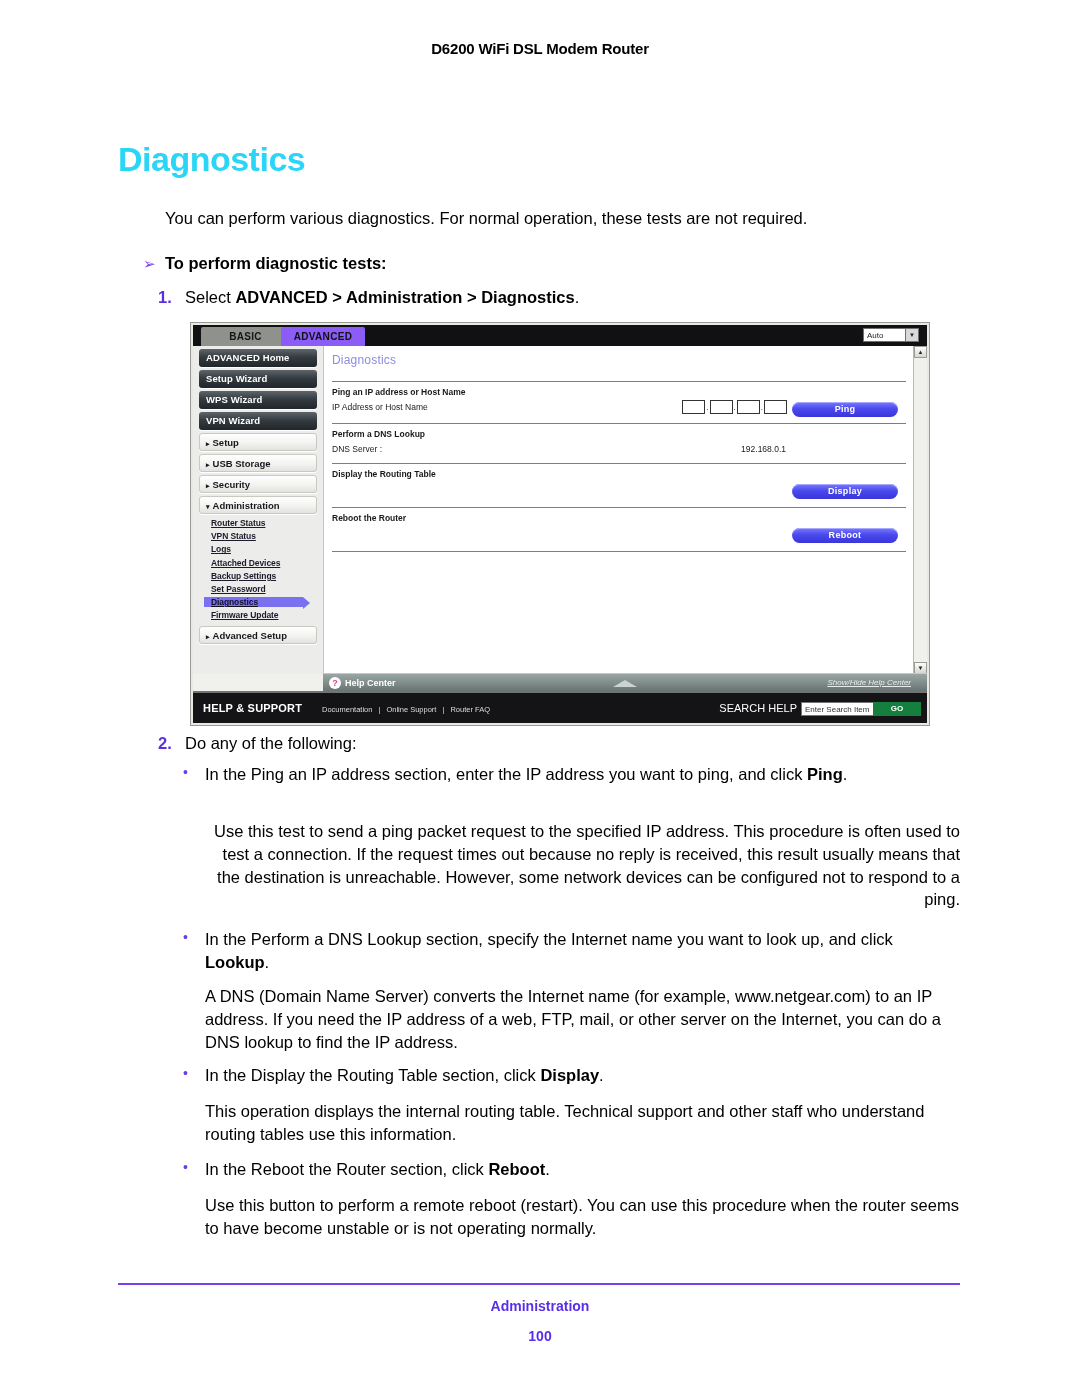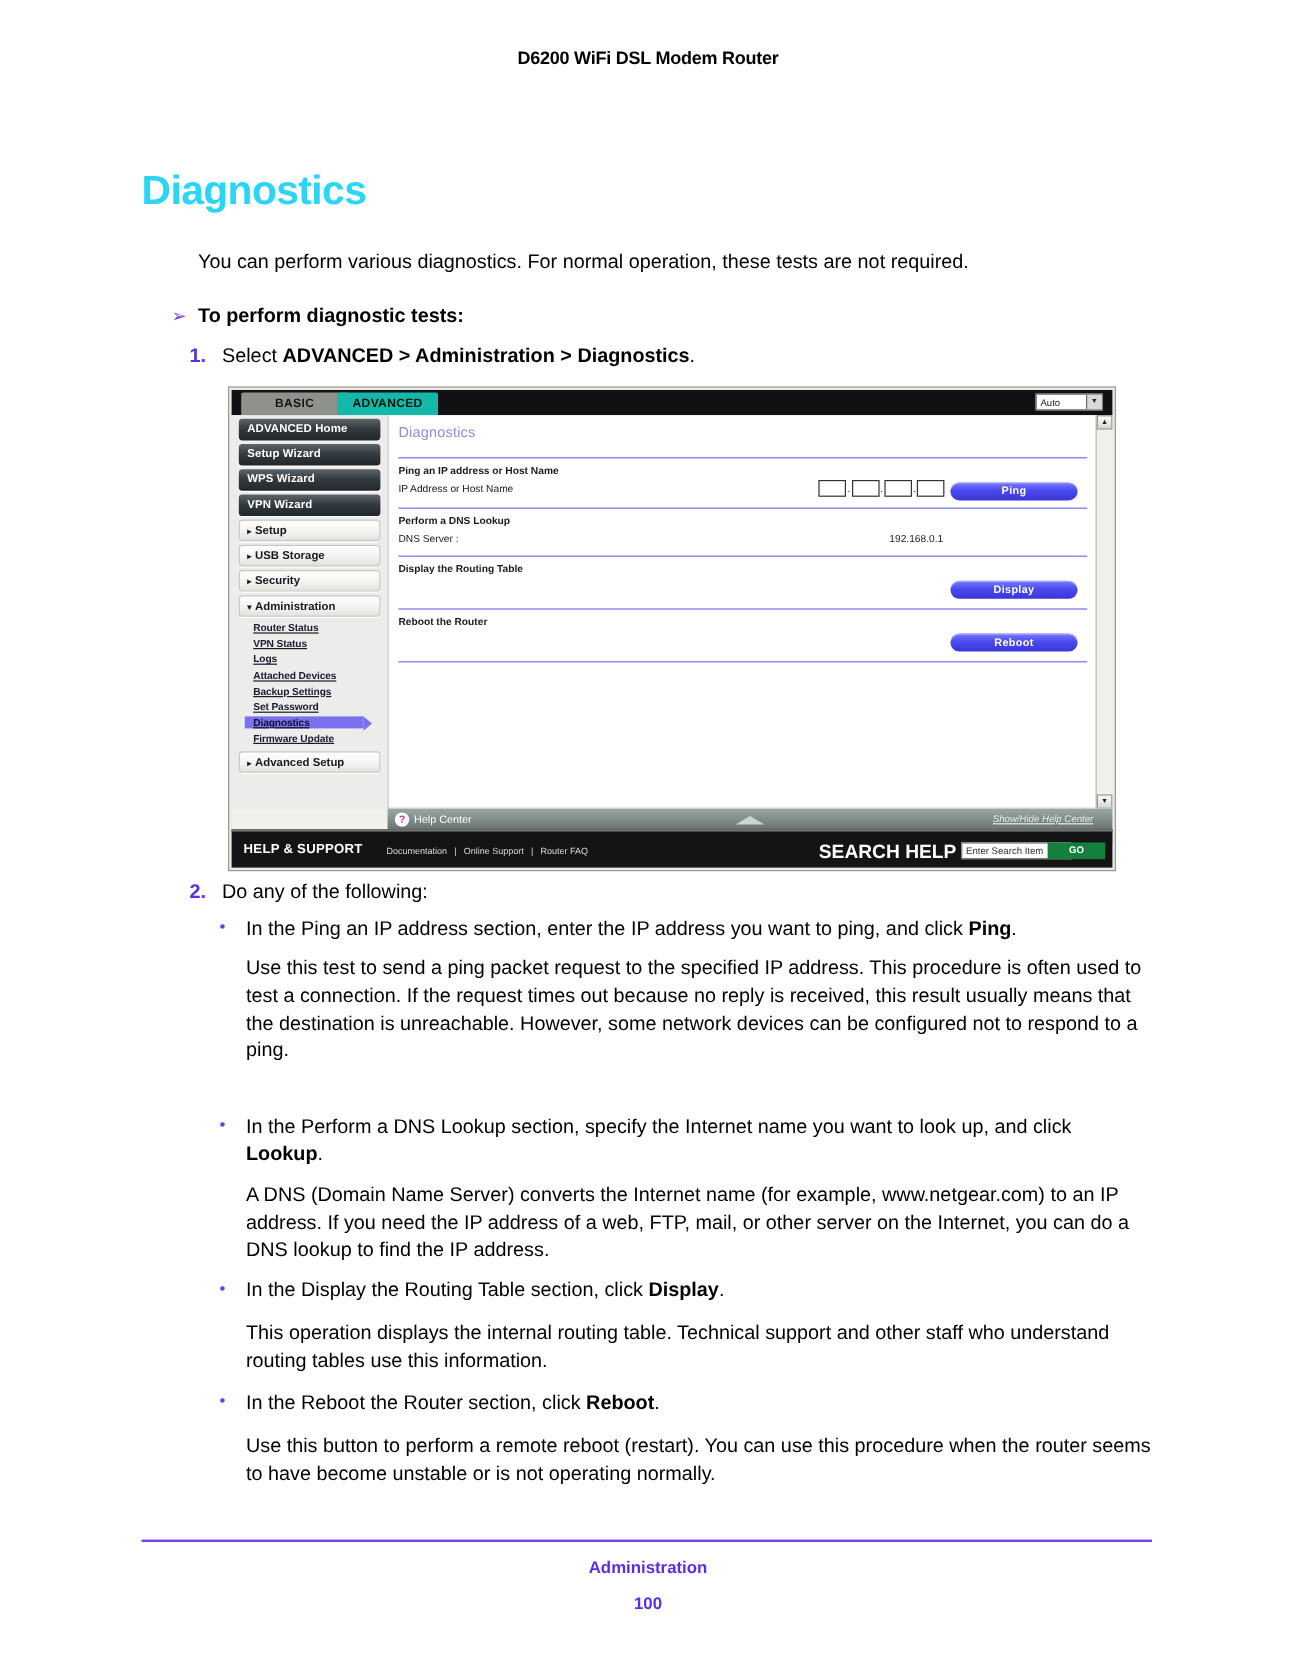--- a/index.html
+++ b/index.html
@@ -66,21 +66,21 @@
   .tab {
     position:absolute; top:2px; height:19px; line-height:19px;
     font-size:10px; font-weight:bold; text-align:center;
     box-sizing:border-box; letter-spacing:0.3px;
   }
   .tab.basic {
     left:8px; width:89px; background:#8f918c; color:#14161a;
     border-top-left-radius:2px; border-top-right-radius:2px;
   }
   .tab.advanced {
-    left:88px; width:84px; background:#14b8a6; color:#111;
+    left:88px; width:84px; background:#8b5cf6; color:#111;
     border-top-left-radius:2px; border-top-right-radius:2px;
   }
   .lang-select {
     position:absolute; right:8px; top:3px; width:56px; height:14px;
     background:#fff; border:1px solid #6f6f6f; box-sizing:border-box;
     font-size:8px; line-height:13px; padding-left:3px; color:#222;
   }
   .lang-select .arrow {
     position:absolute; right:0; top:0; width:12px; height:12px;
     background:#d8d8d8; border-left:1px solid #6f6f6f;
@@ -174,21 +174,21 @@
   .helpbar {
     position:absolute; left:130px; right:0; bottom:31px; height:18px;
     background:linear-gradient(180deg,#9aa6a3 0%,#7d8a87 55%,#66716f 100%);
     border-top:1px solid #c3cac8;
   }
   .help-q {
     position:absolute; left:6px; top:3px; width:12px; height:12px;
     border-radius:50%; background:#fff; color:#d63fa0;
     font-size:9px; font-weight:bold; text-align:center; line-height:12px;
   }
-  .help-label { position:absolute; left:22px; top:4px; font-size:9px; font-weight:normal; color:#fff; }
+  .help-label { position:absolute; left:22px; top:4px; font-size:9px; font-weight:bold; color:#fff; }
   .help-caret {
     position:absolute; left:50%; top:6px; margin-left:-12px;
     width:0; height:0; border-left:12px solid transparent;
     border-right:12px solid transparent; border-bottom:7px solid #ccd3d1;
   }
   .help-link {
     position:absolute; right:16px; top:4px; font-size:8px; color:#e7ecea;
     text-decoration:underline; font-style:italic;
   }
   .hscroll {
@@ -209,21 +209,21 @@
   }
 
   
   .botbar {
     position:absolute; left:0; right:0; bottom:0; height:30px;
     background:#141416; border-top:2px solid #737373;
   }
   .hs-title { position:absolute; left:10px; top:9px; font-size:11px; font-weight:bold; color:#fff; letter-spacing:0.2px; }
   .hs-links { position:absolute; left:126px; top:12px; font-size:7.5px; color:#dcdcdc; }
   .hs-links span { margin:0 3px; }
-  .sh-title { position:absolute; right:130px; top:9px; font-size:16px; font-weight:bold; color:#fff; }
+  .sh-title { position:absolute; right:130px; top:9px; font-size:11px; font-weight:normal; color:#fff; }
   .sh-input {
     position:absolute; right:34px; top:9px; width:92px; height:14px;
     background:#fff; border:1px solid #777; box-sizing:border-box;
     font-size:8px; line-height:13px; padding-left:3px; color:#333;
   }
   .sh-go {
     position:absolute; right:6px; top:9px; width:48px; height:14px;
     background:#15803d; color:#fff; font-size:8px; font-weight:bold;
     text-align:center; line-height:14px;
   }
@@ -385,21 +385,21 @@
  </div>
 </div>
 
 <div class="step2">
   <span class="step-num">2.</span><span>Do any of the following:</span>
 </div>
 
 <div class="blk" style="top:763px;">
   <span class="bul">•</span><span>In the Ping an IP address section, enter the IP address you want to ping, and click </span><b class="t">Ping</b><span>.</span>
 </div>
-<div class="blk" style="top:796px;">Use this test to send a ping packet request to the specified IP address. This procedure is often used to test a connection. If the request times out because no reply is received, this result usually means that the destination is unreachable. However, some network devices can be configured not to respond to a ping.</div>
+<div class="blk" style="top:820px;text-align:right;">Use this test to send a ping packet request to the specified IP address. This procedure is often used to test a connection. If the request times out because no reply is received, this result usually means that the destination is unreachable. However, some network devices can be configured not to respond to a ping.</div>
 
 <div class="blk" style="top:928px;">
   <span class="bul">•</span><span>In the Perform a DNS Lookup section, specify the Internet name you want to look up, and click </span><b class="t">Lookup</b><span>.</span>
 </div>
 <div class="blk" style="top:985px;">A DNS (Domain Name Server) converts the Internet name (for example, www.netgear.com) to an IP address. If you need the IP address of a web, FTP, mail, or other server on the Internet, you can do a DNS lookup to find the IP address.</div>
 
 <div class="blk" style="top:1064px;">
   <span class="bul">•</span><span>In the Display the Routing Table section, click </span><b class="t">Display</b><span>.</span>
 </div>
 <div class="blk" style="top:1100px;">This operation displays the internal routing table. Technical support and other staff who understand routing tables use this information.</div>

